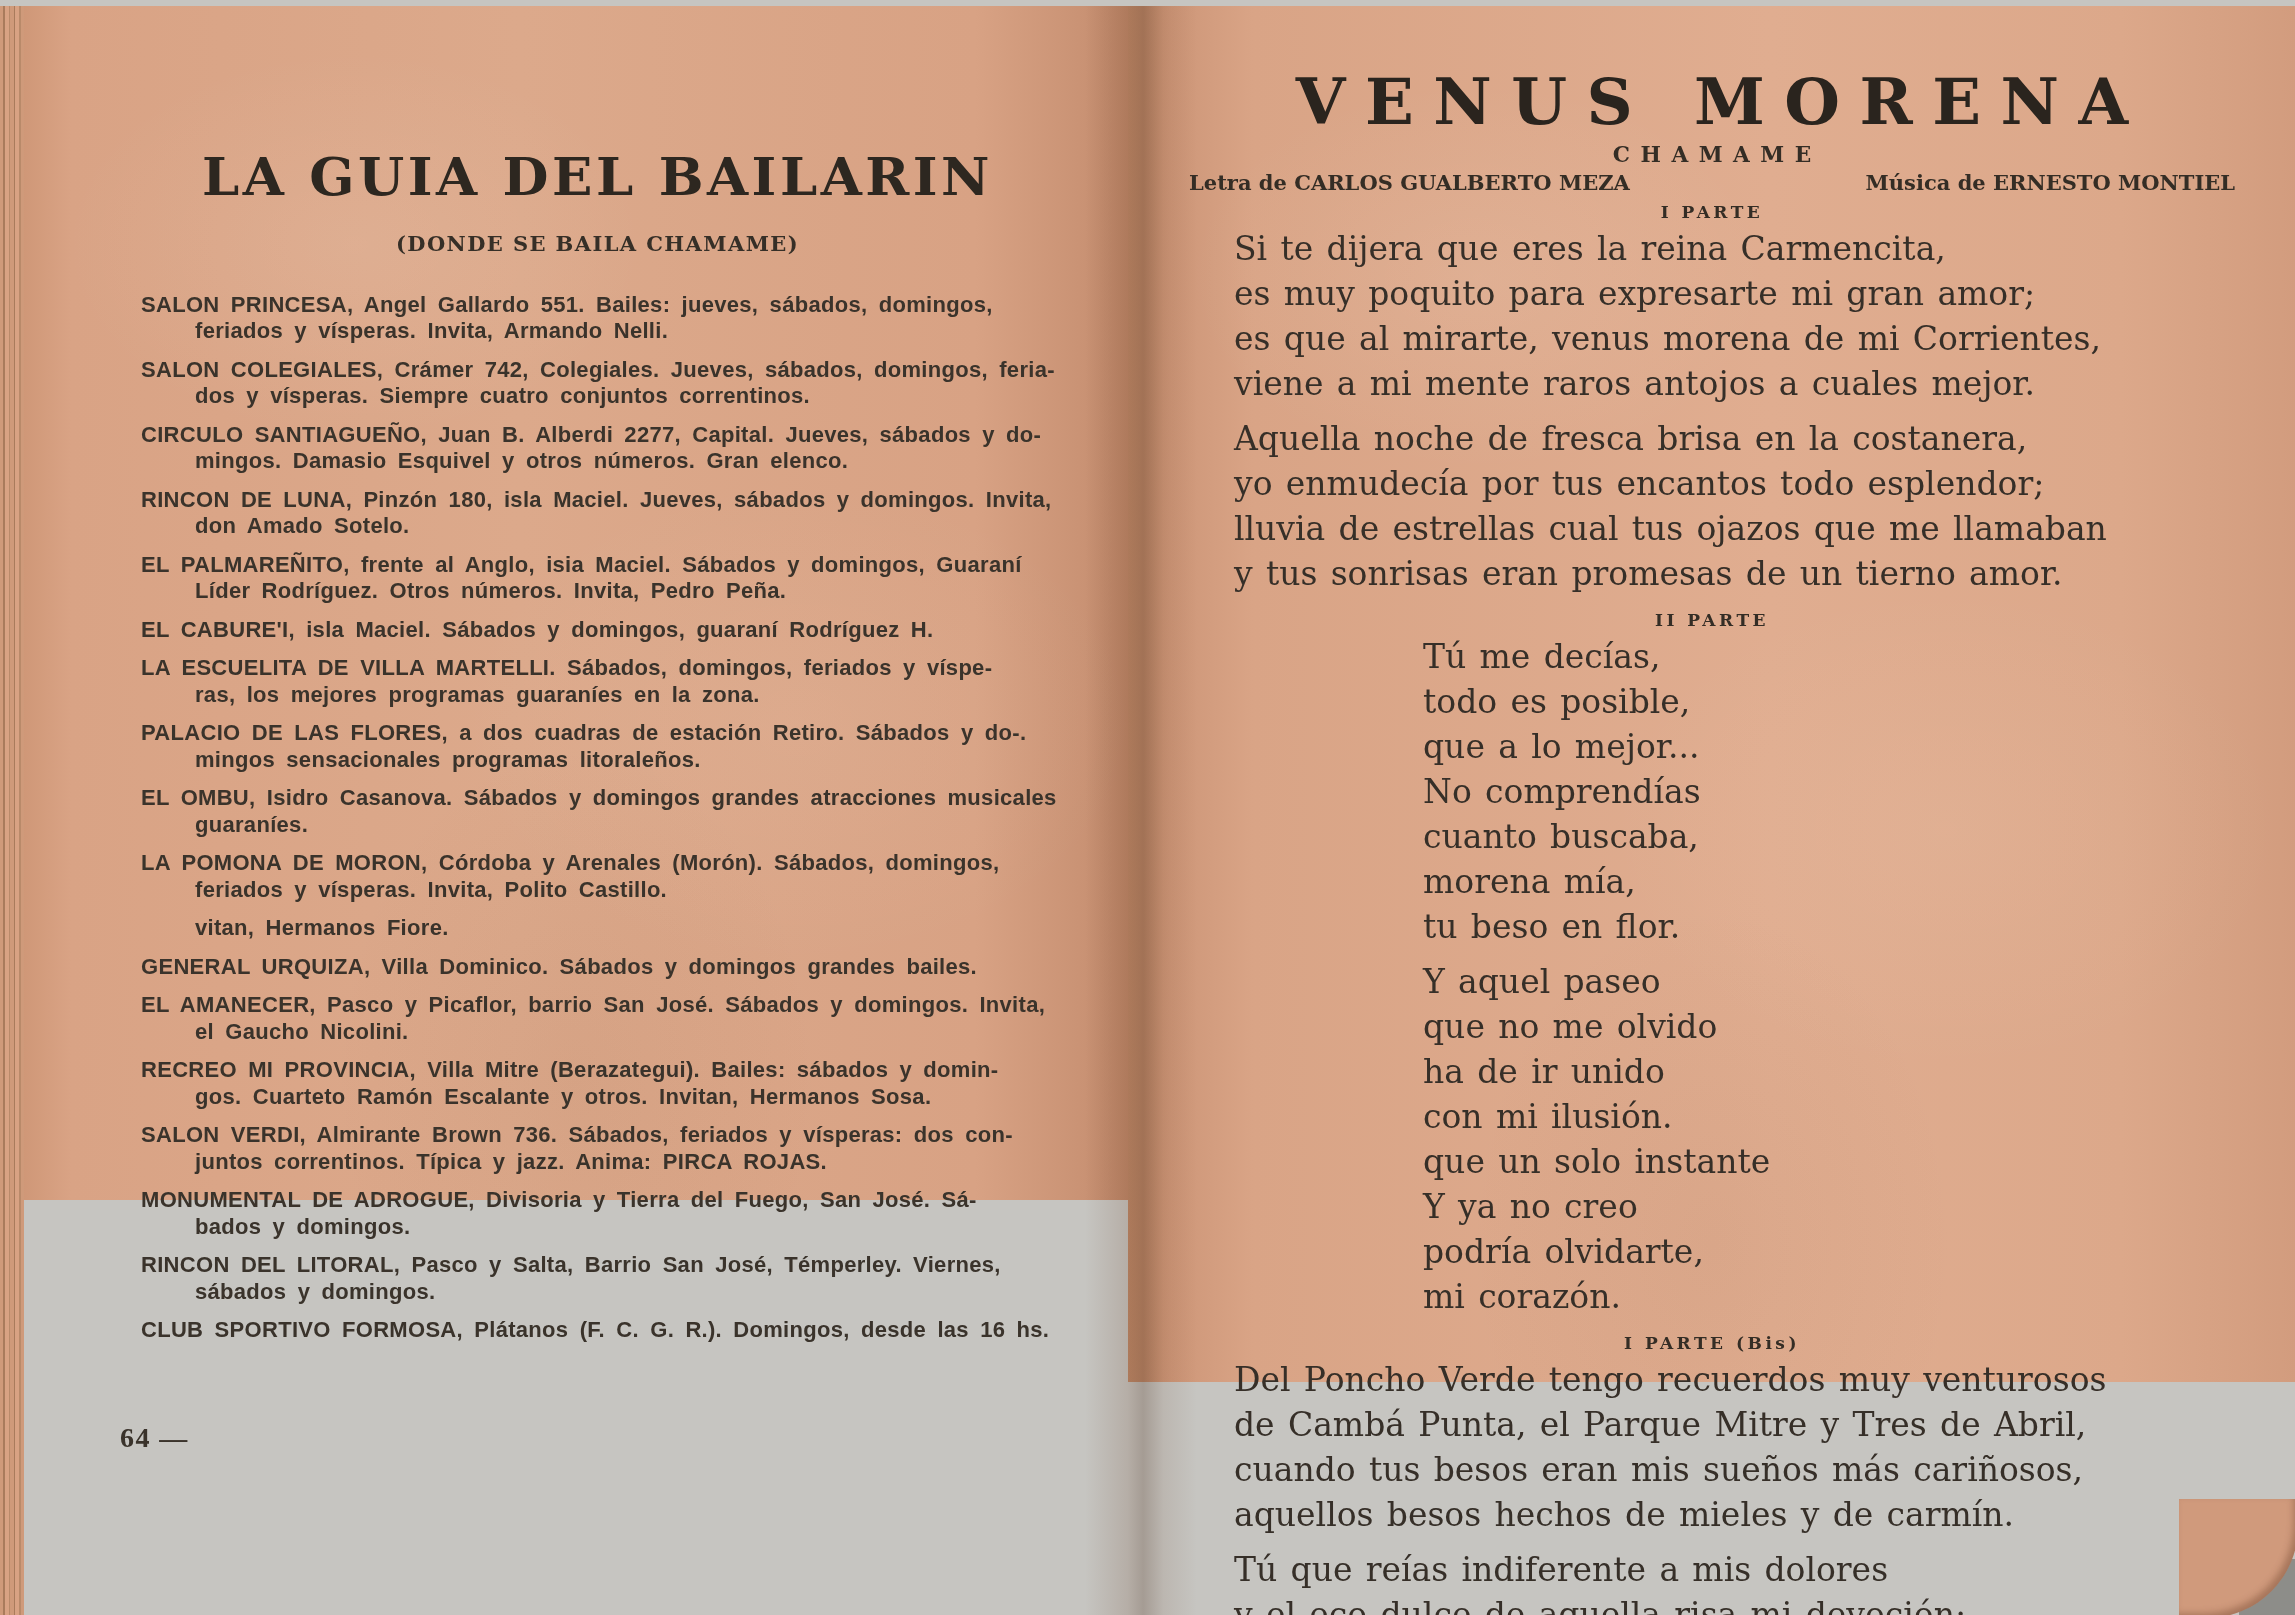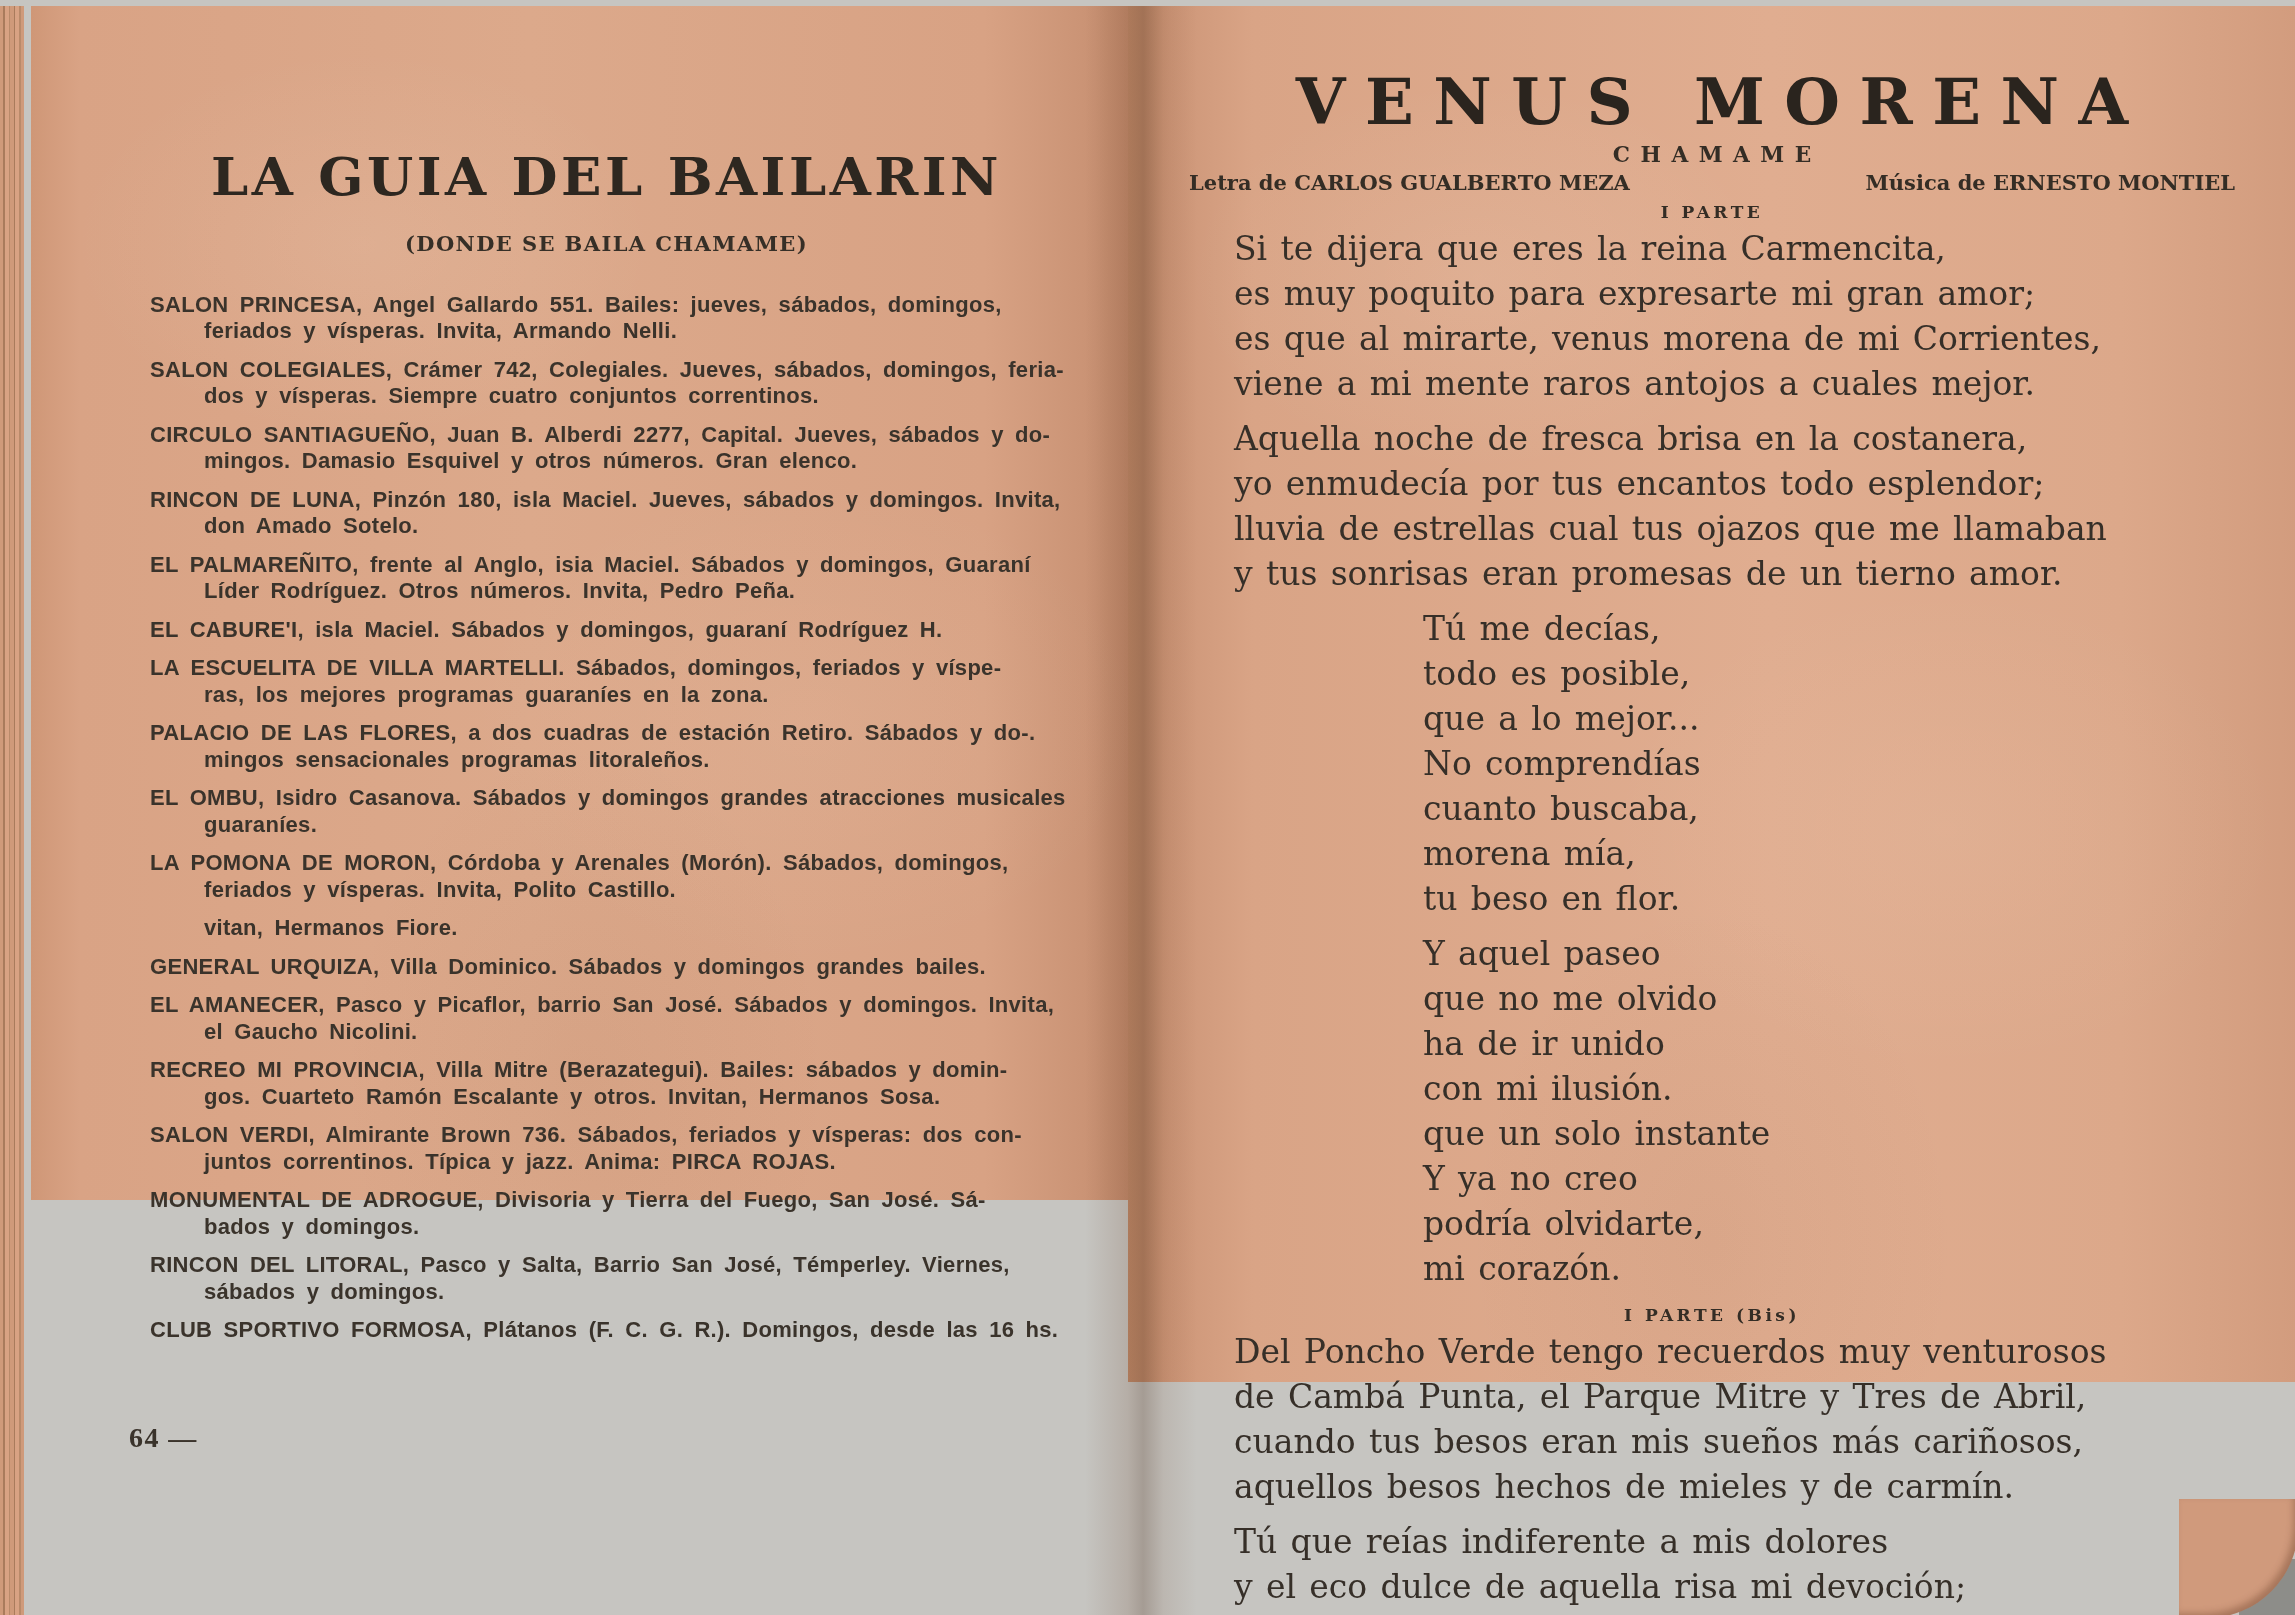--- a/index.html
+++ b/index.html
@@ -9,21 +9,21 @@
     font-family:"Liberation Sans",sans-serif;
   }
   
   .scan-top{position:absolute;left:0;top:0;width:100%;height:5.6px;background:#c6c5c1;z-index:6;}
   .book-edge{
     position:absolute;left:0;top:5.6px;width:24px;height:1610px;z-index:5;
     background:repeating-linear-gradient(90deg,#cf9a7a 0 3.5px,#a97b5c 3.5px 4.9px,#d8a283 4.9px 9px,#b98a6a 9px 10.5px);
   }
   .page{position:absolute;top:0;height:1382px;z-index:1;}
   .page-left{
-    left:31px;width:1108px;top:5.6px;height:1194px;
+    left:22px;width:1108px;top:5.6px;height:1194px;
     background:linear-gradient(90deg,#cf9777 0,#d9a385 49px,#dca98b 45%,#d8a284 86%,#c99274 96%,#bd8668 100%);
   }
   .page-right{
     left:1128px;width:1168px;
     background:linear-gradient(90deg,#bc8767 0,#cd9678 42px,#d9a486 125px,#e0ad90 55%,#dca88a 85%,#d29c7e 100%);
   }
   .paper-tex{position:absolute;inset:0;pointer-events:none;
     background:
       radial-gradient(ellipse 418px 279px at 30% 20%,rgba(255,240,225,.10),rgba(255,255,255,0) 70%),
       radial-gradient(ellipse 488px 349px at 70% 60%,rgba(255,235,215,.08),rgba(255,255,255,0) 70%),
@@ -189,20 +189,21 @@
           <div>es muy poquito para expresarte mi gran amor;</div>
           <div>es que al mirarte, venus morena de mi Corrientes,</div>
           <div>viene a mi mente raros antojos a cuales mejor.</div>
         </div>
         <div class="stanza">
           <div>Aquella noche de fresca brisa en la costanera,</div>
           <div>yo enmudecía por tus encantos todo esplendor;</div>
           <div>lluvia de estrellas cual tus ojazos que me llamaban</div>
           <div>y tus sonrisas eran promesas de un tierno amor.</div>
         </div>
+        <div class="part-heading">II PARTE</div>
         <div class="stanza indented">
           <div>Tú me decías,</div>
           <div>todo es posible,</div>
           <div>que a lo mejor...</div>
           <div>No comprendías</div>
           <div>cuanto buscaba,</div>
           <div>morena mía,</div>
           <div>tu beso en flor.</div>
         </div>
         <div class="stanza indented">

